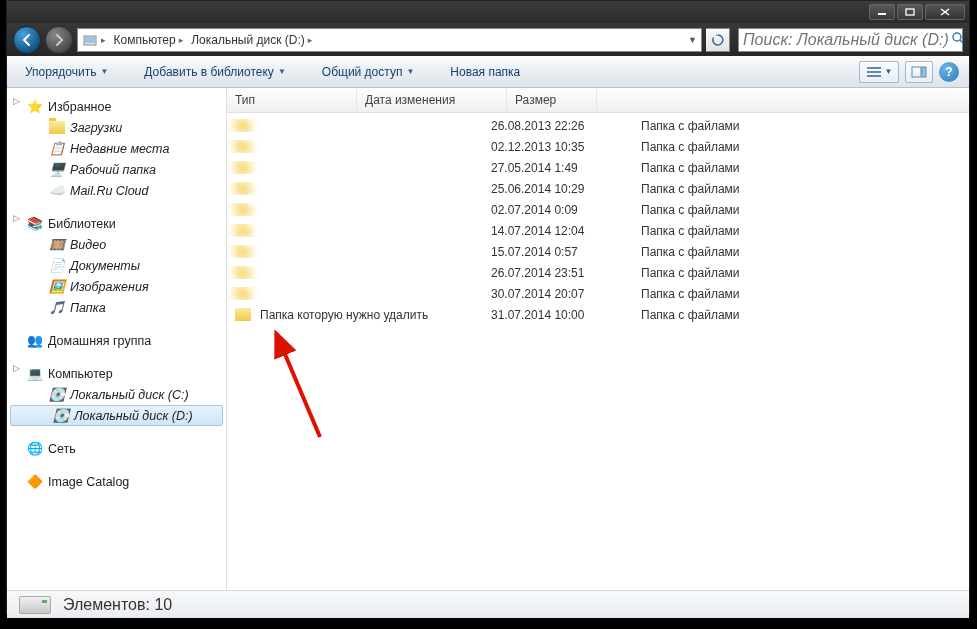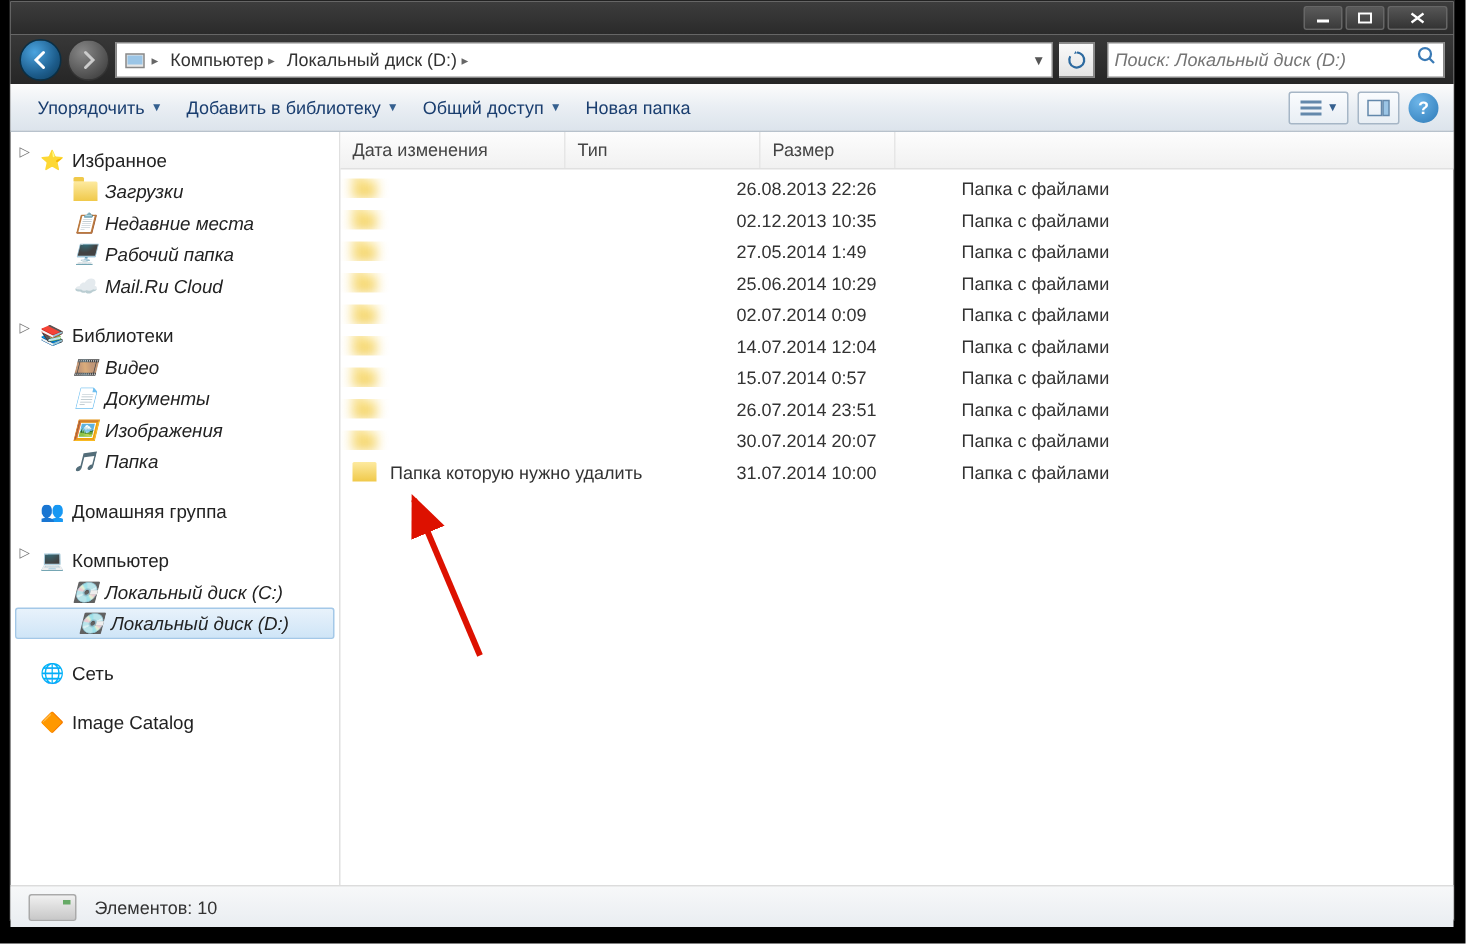--- a/index.html
+++ b/index.html
@@ -9,22 +9,22 @@
 .titlebtn { width: 26px; height: 16px; background: linear-gradient(#5a5a5a,#3a3a3a); border: 1px solid #666; border-radius: 2px; color: #fff; font-size: 10px; display: flex; align-items: center; justify-content: center; cursor: pointer; }
 .titlebtn.close { width: 40px; background: linear-gradient(#555,#333); }
 .navbar { height: 33px; background: linear-gradient(#383838,#262626); display: flex; align-items: center; padding: 0 6px; gap: 4px; }
 .navbtn { width: 28px; height: 28px; border-radius: 50%; background: radial-gradient(circle at 35% 30%, #4aa3df 0%, #1d5d8c 60%, #0d3a58 100%); border: 1px solid #0a2f45; display: flex; align-items: center; justify-content: center; color: #fff; cursor: pointer; }
 .navbtn.disabled { background: radial-gradient(circle at 35% 30%, #888 0%, #555 60%, #333 100%); border-color: #333; }
 .addressbar { flex: 1; height: 24px; background: #fff; border: 1px solid #888; display: flex; align-items: center; font-size: 12px; color: #333; }
 .addr-seg { padding: 0 4px; display: flex; align-items: center; gap: 3px; cursor: pointer; height: 100%; }
 .addr-arrow { color: #666; font-size: 9px; }
 .refreshbtn { width: 24px; height: 24px; background: linear-gradient(#fafafa,#e3e3e3); border: 1px solid #888; border-left: none; display: flex; align-items: center; justify-content: center; cursor: pointer; }
 .searchbox { width: 225px; height: 24px; background: #fff; border: 1px solid #888; margin-left: 4px; display: flex; align-items: center; padding: 0 4px; }
-.searchbox input { flex: 1; border: none; outline: none; font-size: 12px; color: #888; font-style: italic; background: transparent; }
-.toolbar { height: 32px; background: linear-gradient(#fcfcfc,#e9eef3 50%,#dce4ec); border-bottom: 1px solid #b8c2cc; display: flex; align-items: center; padding: 0 10px; font-size: 12px; color: #1a3e6f; }
+.searchbox input { flex: 1; border: none; outline: none; font-size: 16px; color: #888; font-style: italic; background: transparent; }
+.toolbar { height: 32px; background: linear-gradient(#fcfcfc,#e9eef3 50%,#dce4ec); border-bottom: 1px solid #b8c2cc; display: flex; align-items: center; padding: 0 10px; font-size: 12px; color: #1a3e6f; gap: 20px; }
 .toolbtn { padding: 4px 8px; cursor: pointer; display: flex; align-items: center; gap: 4px; }
 .tooldrop { font-size: 8px; color: #35608f; }
 .toolbar-right { margin-left: auto; display: flex; align-items: center; gap: 6px; }
 .viewbtn { width: 40px; height: 22px; border: 1px solid #a6b6c6; background: linear-gradient(#fafcfe,#e8eef4); border-radius: 2px; display: flex; align-items: center; justify-content: center; cursor: pointer; }
 .helpbtn { width: 20px; height: 20px; border-radius: 50%; background: radial-gradient(circle at 35% 30%,#6db5e8,#2d7ab8); color: #fff; font-size: 12px; font-weight: bold; display: flex; align-items: center; justify-content: center; cursor: pointer; }
 .content { display: flex; height: 502px; }
 .sidebar { width: 220px; border-right: 1px solid #e0e0e0; padding: 8px 0; overflow-y: auto; font-size: 12.5px; }
 .tree-item { display: flex; align-items: center; height: 21px; padding-left: 20px; cursor: pointer; gap: 5px; color: #222; }
 .tree-item.selected { background: linear-gradient(#e8f2fb,#cfe5f7); border: 1px solid #a3c8e8; border-radius: 2px; margin: 0 3px; padding-left: 17px; }
 .tree-item.child { padding-left: 42px; font-style: italic; }
@@ -35,21 +35,21 @@
 .filelist { flex: 1; position: relative; }
 .columns { height: 25px; background: linear-gradient(#fdfdfd,#f1f1f1); border-bottom: 1px solid #e0e0e0; display: flex; font-size: 12px; color: #444; }
 .col { padding: 5px 8px; border-right: 1px solid #e6e6e6; cursor: pointer; }
 .rows { padding: 2px 0; }
 .file-row { display: flex; height: 21px; align-items: center; font-size: 12px; color: #333; cursor: pointer; }
 .cell { padding: 0 8px; white-space: nowrap; overflow: hidden; text-overflow: ellipsis; }
 .cell.name { display: flex; align-items: center; gap: 9px; }
 .folder-icon { width: 16px; height: 13px; background: linear-gradient(#fdeaa0,#f0c94a); border-radius: 1px 1px 0 0; position: relative; }
 .folder-icon::before { content: ""; position: absolute; top: -3px; left: 0; width: 7px; height: 3px; background: #f0c94a; border-radius: 1px 1px 0 0; }
 .blurred .cell.name span { filter: blur(4px); color: #d6caa2; }
-.statusbar { height: 28px; border-top: 1px solid #dcdcdc; background: linear-gradient(#f7f8f9,#e9edf1); display: flex; align-items: center; padding: 0 12px; font-size: 12px; color: #333; gap: 12px; }
+.statusbar { height: 28px; border-top: 1px solid #dcdcdc; background: linear-gradient(#f7f8f9,#e9edf1); display: flex; align-items: center; padding: 0 12px; font-size: 16px; color: #333; gap: 12px; }
 .drive-icon { width: 32px; height: 18px; background: linear-gradient(#f0f0f0,#c8c8c8); border: 1px solid #aaa; border-radius: 2px; position: relative; }
 .drive-icon::after { content: ""; position: absolute; right: 3px; top: 3px; width: 5px; height: 3px; background: #6a6; }
 .arrow-annotation { position: absolute; left: 265px; top: 328px; pointer-events: none; }
 .col-name { width: 256px; }
 .col-date { width: 150px; }
 .col-type { width: 130px; }
 .col-size { width: 90px; }
 </style>
 </head>
 <body>
@@ -235,22 +235,22 @@
         </div>
       <div class="tree-spacer"></div>
       <div class="tree-item">
           <span class="tree-icon">🔶</span>
           <span>Image Catalog</span>
         </div>
     </div>
 
     <div class="filelist">
       <div class="columns">
+        <div class="col col-type"><span>Тип</span></div>
         <div class="col col-date"><span>Дата изменения</span></div>
-        <div class="col col-type"><span>Тип</span></div>
         <div class="col col-size"><span>Размер</span></div>
       </div>
       <div class="rows" id="file-rows">
           <div class="file-row blurred">
             <div class="cell name col-name">
               <span class="folder-icon"></span>
               <span> </span>
             </div>
             <div class="cell col-date">26.08.2013 22:26</div>
             <div class="cell col-type">Папка с файлами</div>

